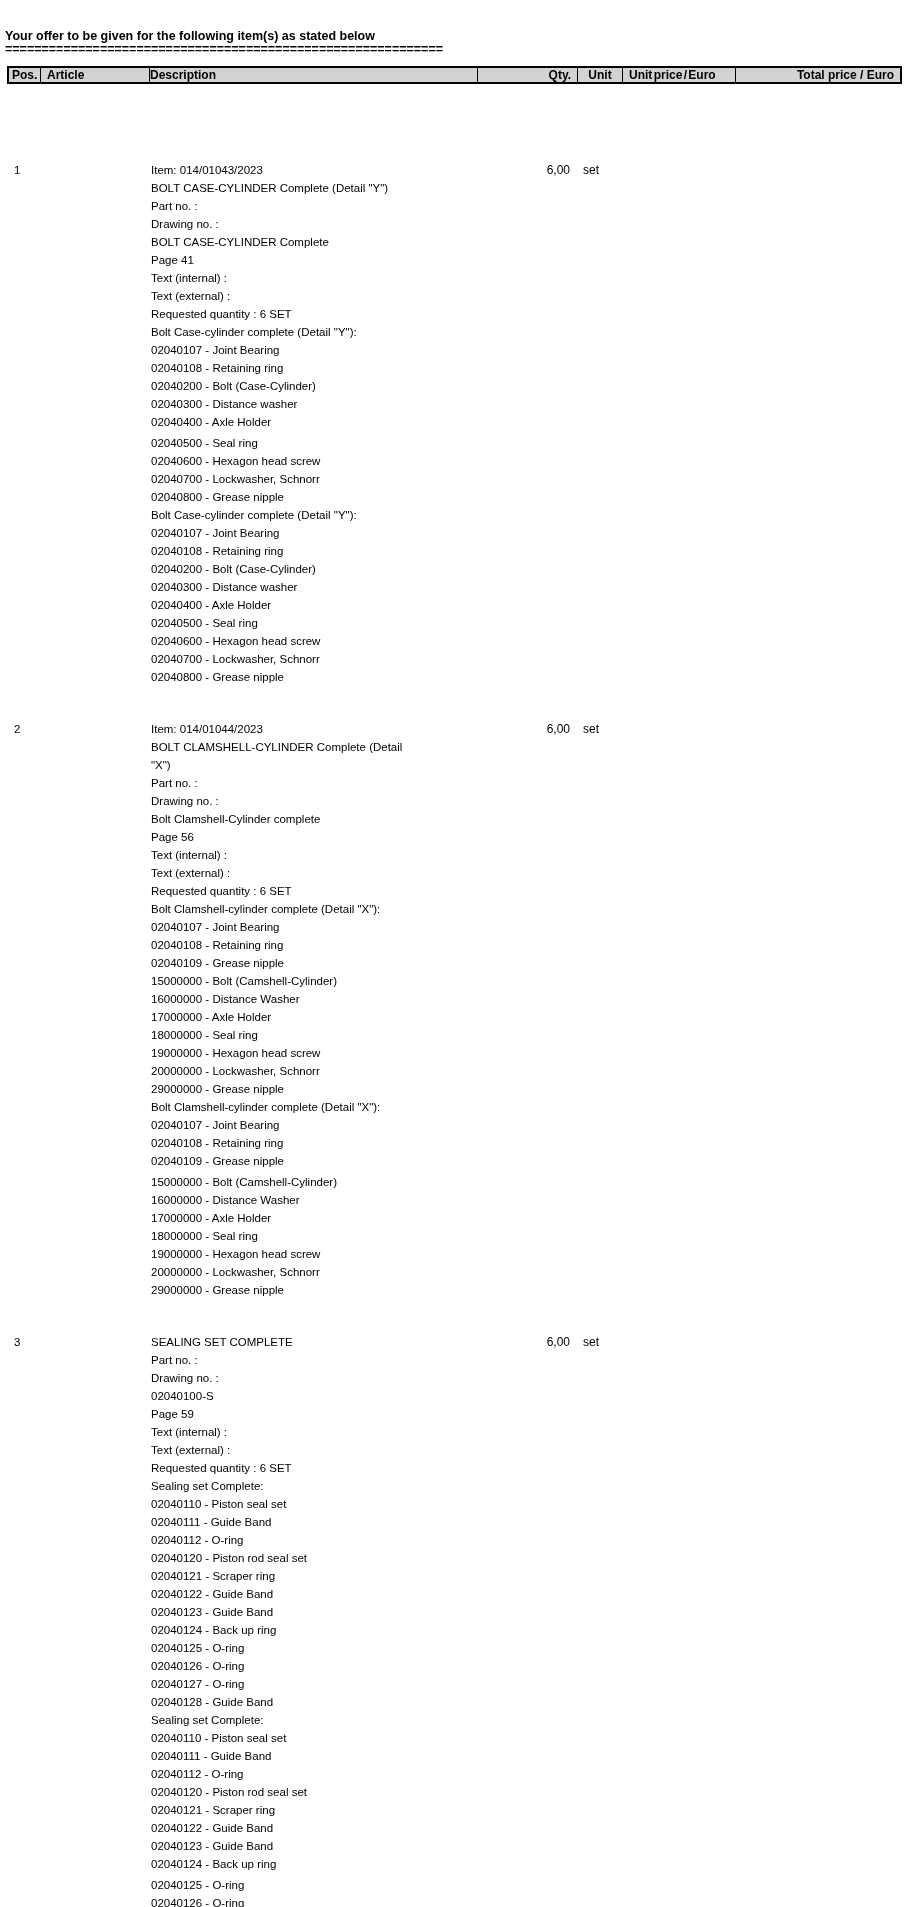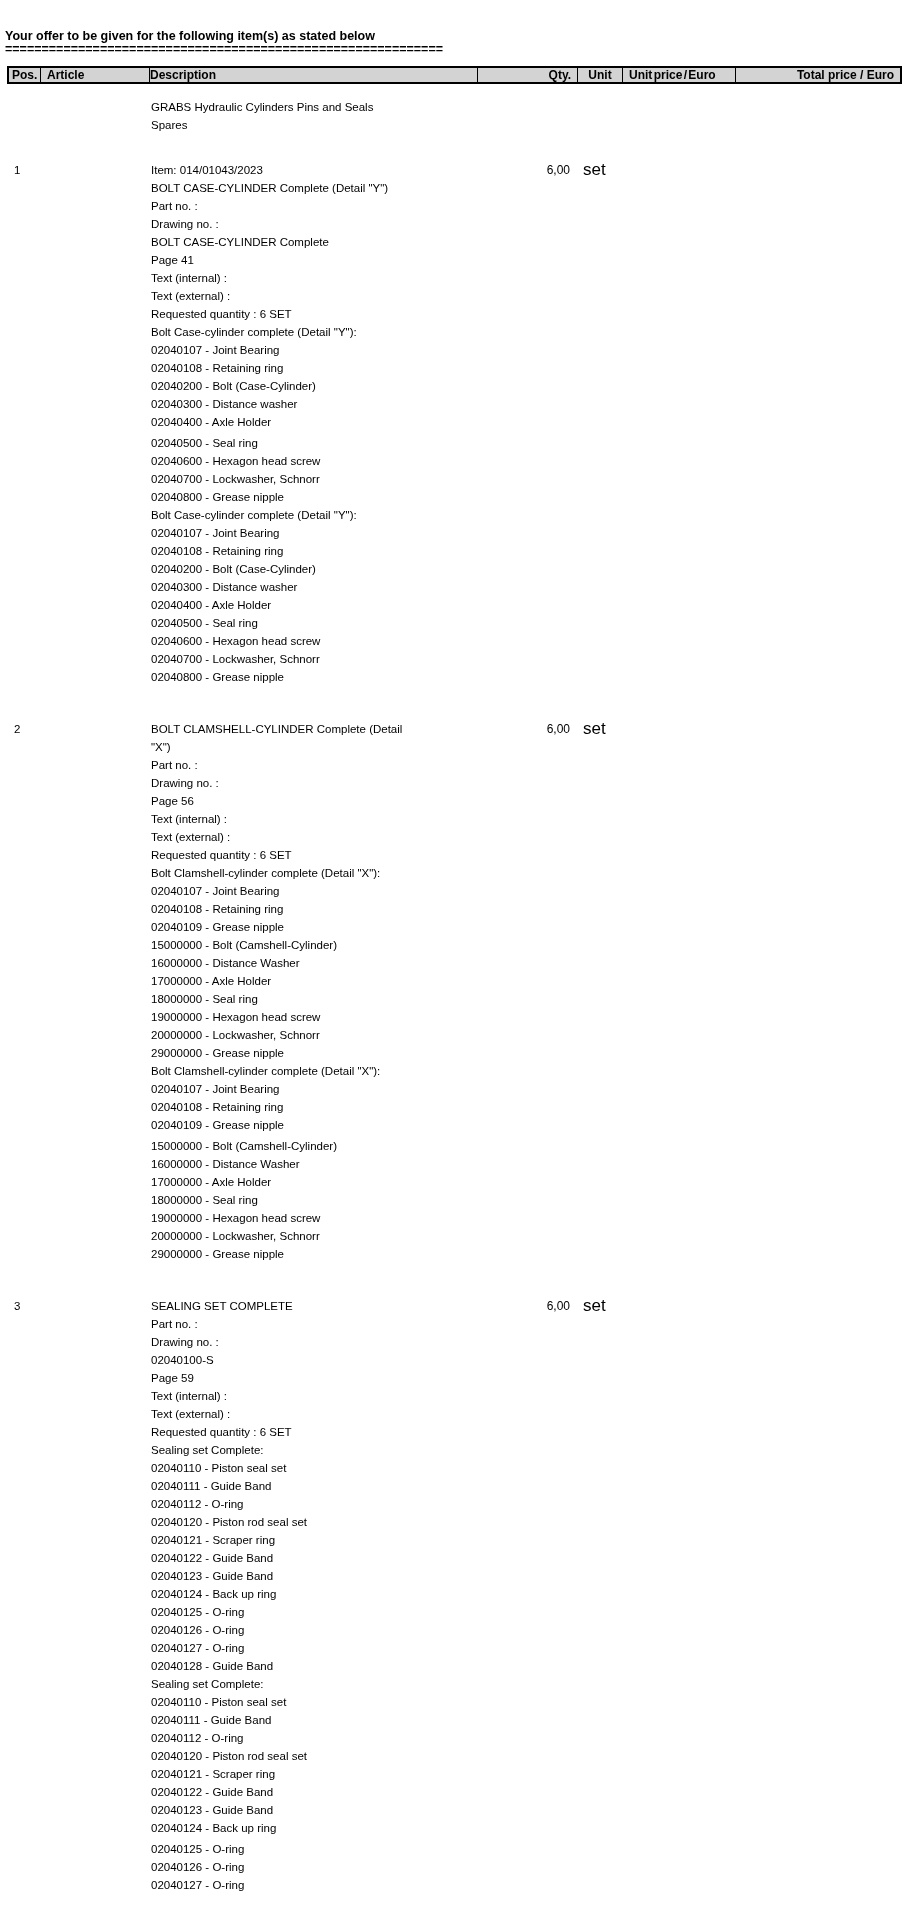--- a/index.html
+++ b/index.html
@@ -48,21 +48,21 @@
   .item-pos {
     position:absolute; left:14px; top:0;
     font-size:11.5px; line-height:18px;
   }
   .item-qty {
     position:absolute; left:460px; top:0; width:110px; text-align:right;
     font-size:12px; line-height:18px;
   }
   .item-unit {
     position:absolute; left:583px; top:0;
-    font-size:17px; line-height:18px;
+    font-size:12px; line-height:18px;
   }
   .desc-lines { margin-left:151px; }
   .desc-line { font-size:11.5px; line-height:18px; white-space:pre; }
   .desc-line.gap { margin-top:3px; }
 </style>
 </head>
 <body>
 
 <div class="page">
 
@@ -72,24 +72,20 @@
   <div class="hdr-table" style="background: rgb(211, 211, 211);">
     <div class="hdr-cell c-pos">Pos.</div>
     <div class="hdr-cell c-art">Article</div>
     <div class="hdr-cell c-desc">Description</div>
     <div class="hdr-cell c-qty">Qty.</div>
     <div class="hdr-cell c-unit">Unit</div>
     <div class="hdr-cell c-uprice">Unit price / Euro</div>
     <div class="hdr-cell c-tprice">Total price / Euro</div>
   </div>
 
-  <div class="group-header">
-    <div>GRABS Hydraulic Cylinders Pins and Seals</div>
-    <div>Spares</div>
-  </div>
 
   <div class="items-section">
   <div class="item">
     <div class="item-pos">1</div>
     <div class="item-qty">6,00</div>
     <div class="item-unit">set</div>
     <div class="desc-lines">
           <div class="desc-line">Item: 014/01043/2023</div>
           <div class="desc-line">BOLT CASE-CYLINDER Complete (Detail "Y")</div>
           <div class="desc-line">Part no. :</div>
@@ -120,24 +116,26 @@
           <div class="desc-line">02040700 - Lockwasher, Schnorr</div>
           <div class="desc-line">02040800 - Grease nipple</div>
         </div>
   </div>
 
   <div class="item">
     <div class="item-pos">2</div>
     <div class="item-qty">6,00</div>
     <div class="item-unit">set</div>
     <div class="desc-lines">
+          <div class="desc-line">Item: 014/01044/2023</div>
           <div class="desc-line">BOLT CLAMSHELL-CYLINDER Complete (Detail</div>
           <div class="desc-line">"X")</div>
           <div class="desc-line">Part no. :</div>
           <div class="desc-line">Drawing no. :</div>
+          <div class="desc-line">Bolt Clamshell-Cylinder complete</div>
           <div class="desc-line">Page 56</div>
           <div class="desc-line">Text (internal) :</div>
           <div class="desc-line">Text (external) :</div>
           <div class="desc-line">Requested quantity : 6 SET</div>
           <div class="desc-line">Bolt Clamshell-cylinder complete (Detail "X"):</div>
           <div class="desc-line">02040107 - Joint Bearing</div>
           <div class="desc-line">02040108 - Retaining ring</div>
           <div class="desc-line">02040109 - Grease nipple</div>
           <div class="desc-line">15000000 - Bolt (Camshell-Cylinder)</div>
           <div class="desc-line">16000000 - Distance Washer</div>

